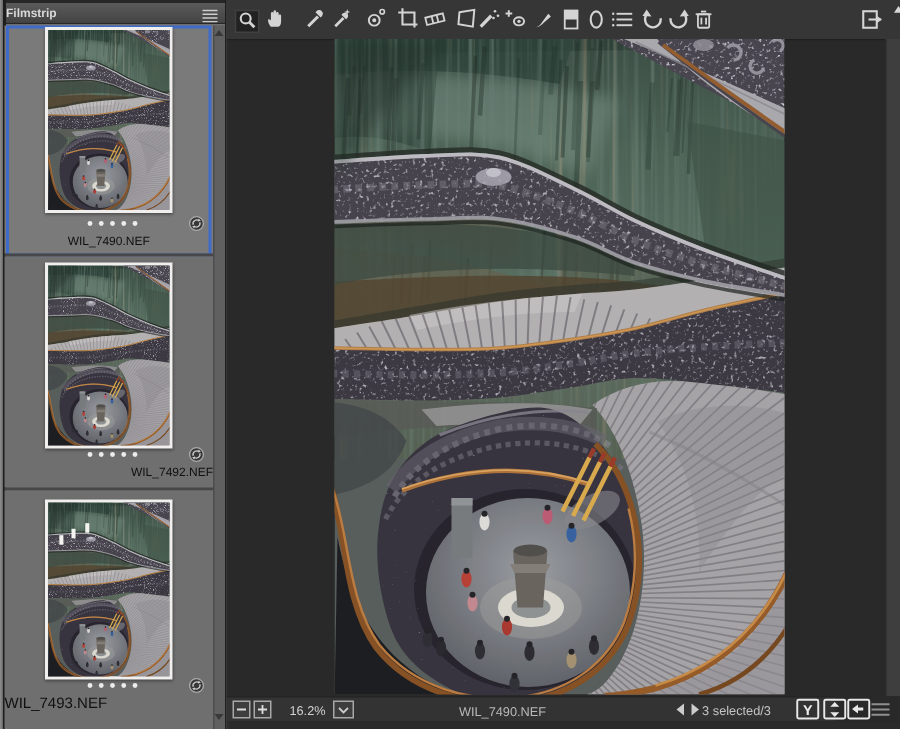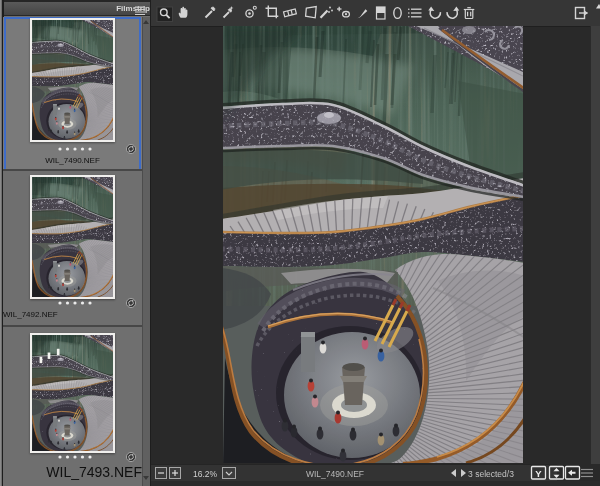--- a/index.html
+++ b/index.html
@@ -461,21 +461,21 @@
 <line x1="581" y1="468.5" x2="593" y2="468.5"></line>
         <line x1="581" y1="472" x2="593" y2="472"></line>
         <line x1="581" y1="475.5" x2="593" y2="475.5"></line>
 </g>
 </svg>
 </div>
 <div class="abs" style="left:150px;top:481px;width:450px;height:5px;background:#2b2b2b"></div>
 <div class="abs" style="left:0;top:0;width:150px;height:486px;background:#6f6f6f;border-left:1px solid #8a8a8a">
 <div class="abs" style="left:1px;top:0;width:2px;height:486px;background:#1d1d1d"></div>
 <div class="abs" style="left:3px;top:0;width:146px;height:16px;background:linear-gradient(#5a5a5a,#444444);border-top:2px solid #262626;border-bottom:1px solid #282828;box-sizing:border-box">
-  <div style="text-align:right;font-size:8px;font-weight:bold;color:#d8d8d8;line-height:14px">Filmstrip</div>
+  <div style="text-align:left;font-size:8px;font-weight:bold;color:#d8d8d8;line-height:14px">Filmstrip</div>
   <svg width="12" height="10" style="position:absolute;right:4px;top:3px">
         <g stroke="#cccccc" stroke-width="1">
           <line x1="1" y1="2" x2="11" y2="2"></line>
           <line x1="1" y1="4.5" x2="11" y2="4.5"></line>
           <line x1="1" y1="7" x2="11" y2="7"></line>
           <line x1="1" y1="9.5" x2="11" y2="9.5"></line>
         </g>
       </svg>
 </div>
 <div class="abs" style="left:141px;top:17px;width:8px;height:469px;background:#606060;border-left:1px solid #4c4c4c"></div>
@@ -519,21 +519,21 @@
         <circle cx="72.0" cy="4" r="1.6" fill="#ececec"></circle>
         <circle cx="79.5" cy="4" r="1.6" fill="#ececec"></circle>
         <circle cx="87.0" cy="4" r="1.6" fill="#ececec"></circle>
       </svg>
       <svg width="12" height="12" style="position:absolute;left:122px;top:126px">
 <circle cx="6" cy="6" r="4.6" fill="#383838" stroke="#aaaaaa" stroke-width="0.9"></circle>
 <path d="M3.8,6.8 a2.4,2.4 0 0 1 4,-2.4 M8.2,5.2 a2.4,2.4 0 0 1 -4,2.4" stroke="#cccccc" stroke-width="0.9" fill="none"></path>
 <path d="M7.5,2.6 l1.4,1.6 -2,0.3 z" fill="#cccccc"></path>
         <path d="M4.5,9.4 l-1.4,-1.6 2,-0.3 z" fill="#cccccc"></path>
 </svg>
-      <div class="abs" style="left:0;top:139px;width:139px;text-align:left;font-size:8px;color:#101010">WIL_7492.NEF</div>
+      <div class="abs" style="left:0;top:139px;width:139px;text-align:right;font-size:8px;color:#101010">WIL_7492.NEF</div>
     </div>
 <div class="abs" style="left:2px;top:325px;width:139px;height:2px;background:#474747"></div>
 <div class="abs" style="left:2px;top:327px;width:139px;height:159px;background:#6f6f6f">
       <div class="abs" style="left:27px;top:6px;width:85px;height:120px;background:#f0efed;box-shadow:0 1px 2px rgba(0,0,0,.4)">
         <svg width="81" height="116" viewBox="0 0 300 437" preserveAspectRatio="none" style="position:absolute;left:2px;top:2px">
           <use href="#phg"></use>
           <g fill="#f4f4f0">
             <rect x="28" y="82" width="10" height="24"></rect>
             <rect x="58" y="66" width="10" height="24"></rect>
             <rect x="92" y="52" width="10" height="24"></rect>
@@ -546,14 +546,14 @@
         <circle cx="72.0" cy="4" r="1.6" fill="#ececec"></circle>
         <circle cx="79.5" cy="4" r="1.6" fill="#ececec"></circle>
         <circle cx="87.0" cy="4" r="1.6" fill="#ececec"></circle>
       </svg>
       <svg width="12" height="12" style="position:absolute;left:122px;top:124px">
 <circle cx="6" cy="6" r="4.6" fill="#383838" stroke="#aaaaaa" stroke-width="0.9"></circle>
 <path d="M3.8,6.8 a2.4,2.4 0 0 1 4,-2.4 M8.2,5.2 a2.4,2.4 0 0 1 -4,2.4" stroke="#cccccc" stroke-width="0.9" fill="none"></path>
 <path d="M7.5,2.6 l1.4,1.6 -2,0.3 z" fill="#cccccc"></path>
         <path d="M4.5,9.4 l-1.4,-1.6 2,-0.3 z" fill="#cccccc"></path>
 </svg>
-      <div class="abs" style="left:0;top:137px;width:139px;text-align:right;font-size:14px;color:#101010">WIL_7493.NEF</div>
+      <div class="abs" style="left:0;top:137px;width:139px;text-align:left;font-size:10px;color:#101010">WIL_7493.NEF</div>
     </div>
 </div>
 </body></html>

